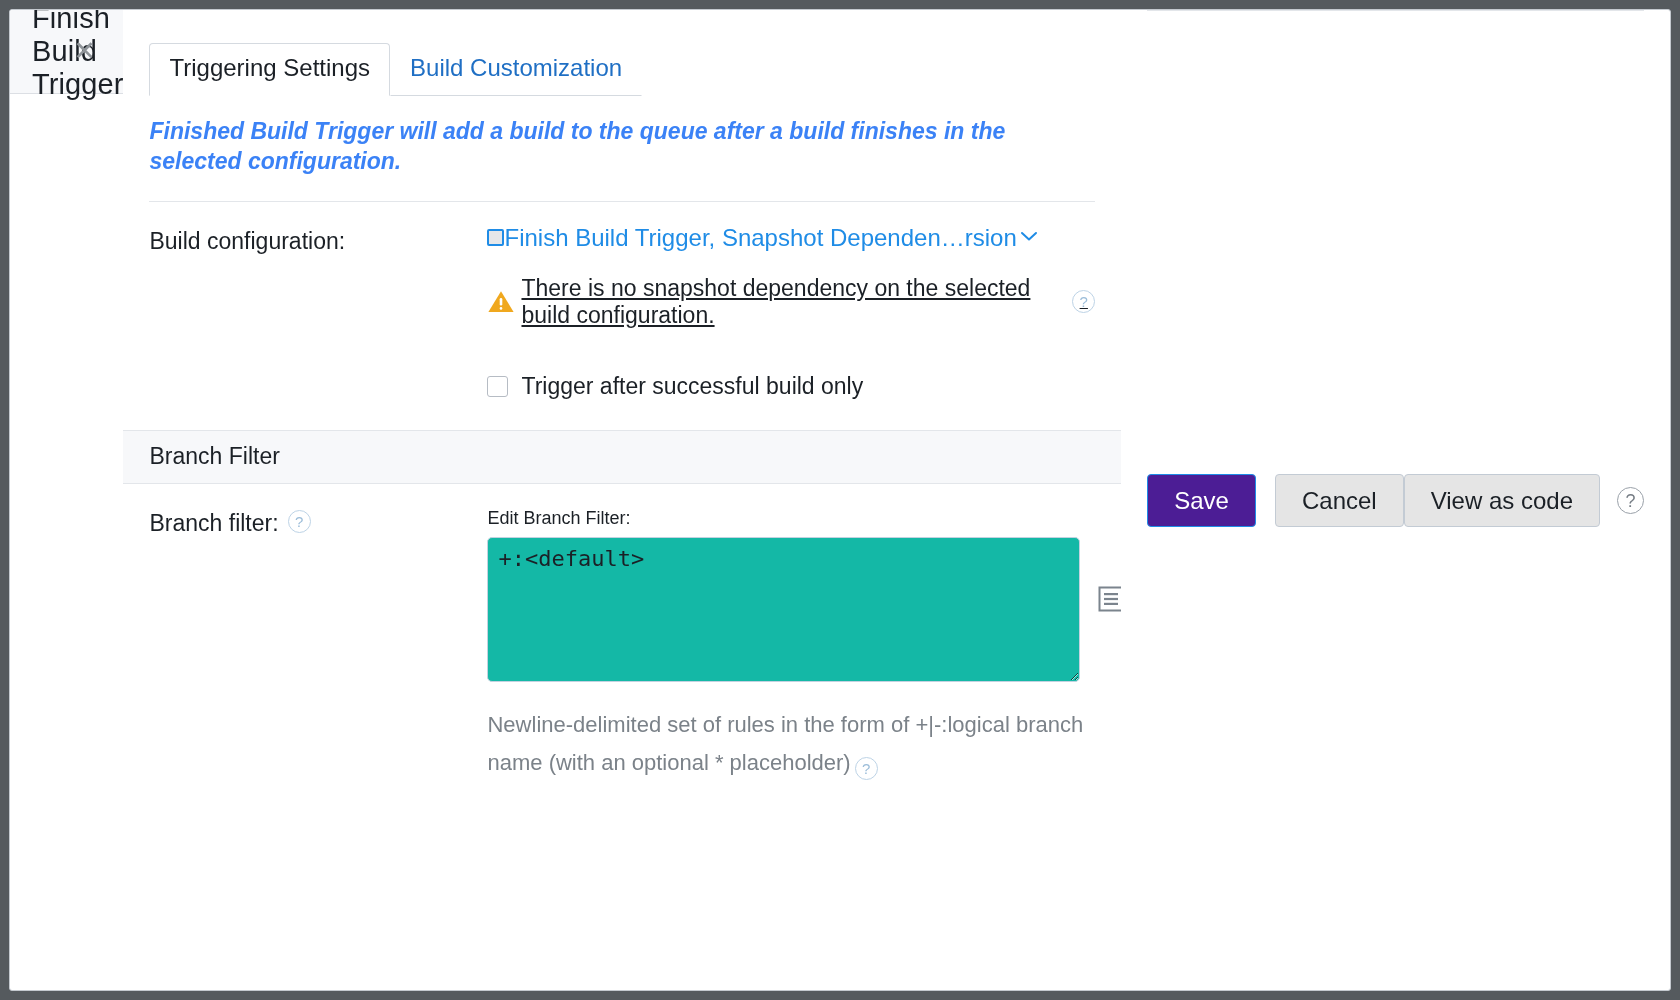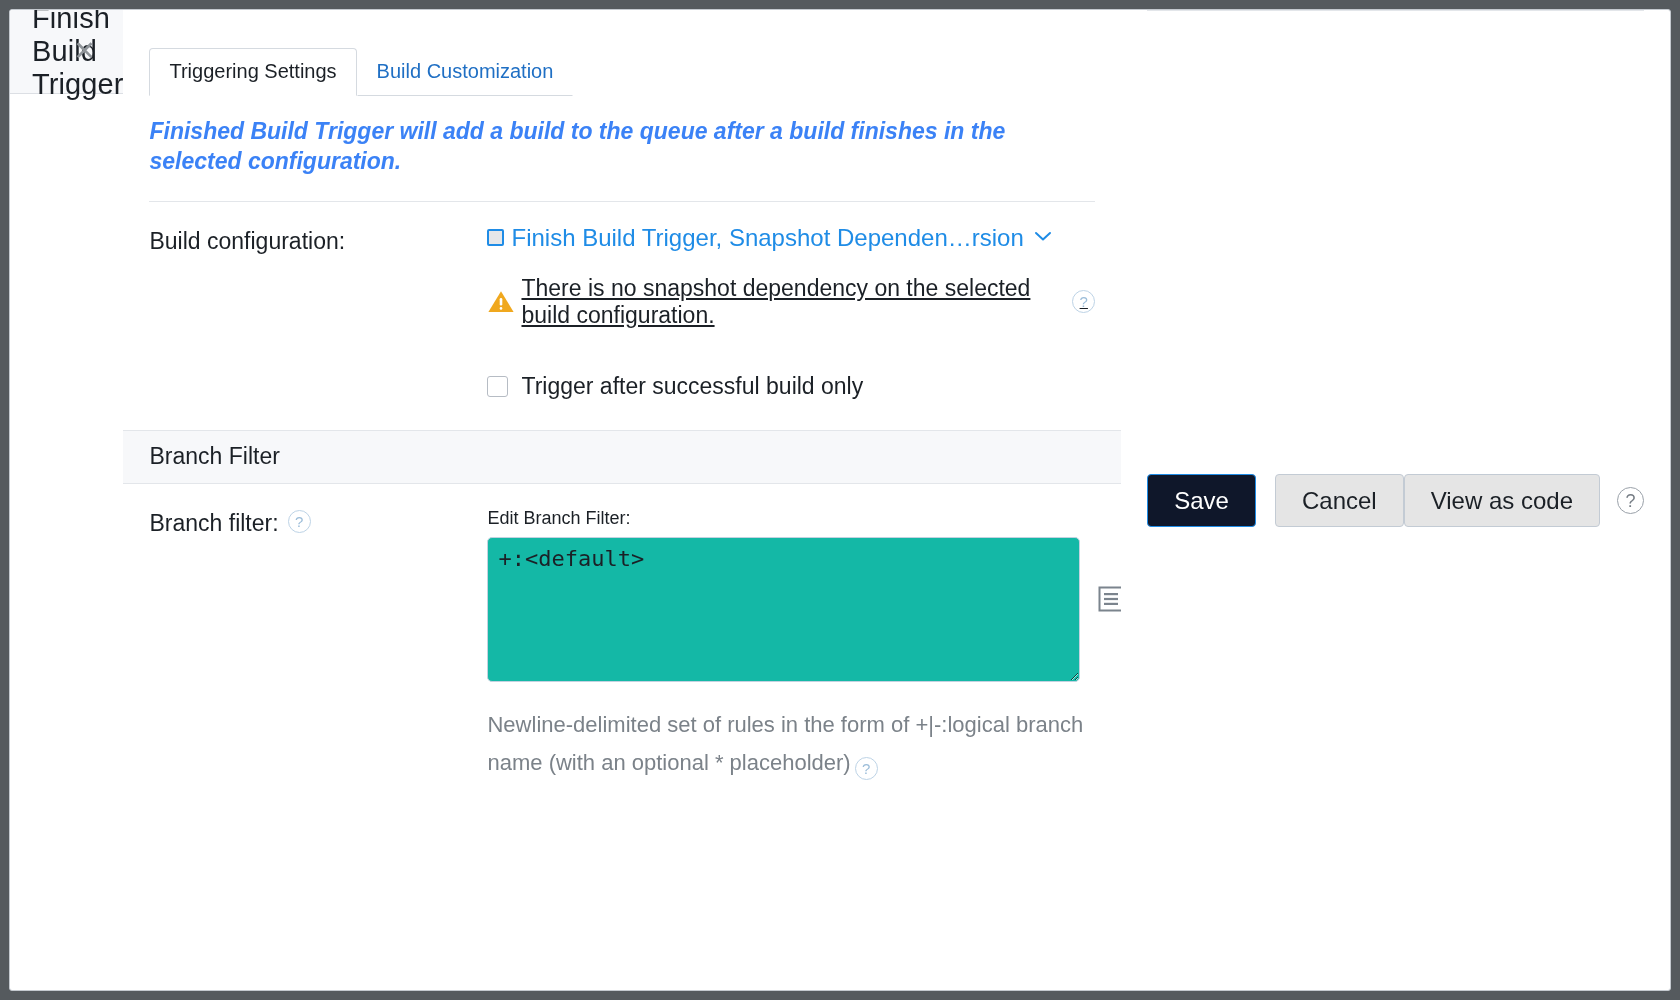--- a/index.html
+++ b/index.html
@@ -65,21 +65,21 @@
     height: 52px;
     position: relative;
   }
   .tabs::after {
     content: "";
     position: absolute;
     left: 0; right: -1636px; bottom: 0;
     height: 0;
   }
   .tab {
-    font-size: 20px;
+    font-size: 24px;
     padding: 10px 19px 12px 19px;
     cursor: pointer;
     line-height: 1.2;
     white-space: nowrap;
   }
   .tab.active {
     color: #1b2026;
     border: 1px solid #d5dae0;
     border-bottom: 1px solid #ffffff;
     border-radius: 4px 4px 0 0;
@@ -122,21 +122,20 @@
     padding-top: 2px;
     display: flex;
     align-items: flex-start;
     gap: 9px;
   }
   .row-content { flex: 1 1 auto; }
 
   .cfg-link-line {
     display: flex;
     align-items: center;
-    gap: 7px;
     line-height: 1;
   }
   .cfg-icon {
     width: 17px; height: 17px;
     border: 2px solid #1f8ce6;
     border-radius: 2px;
     background: #e6e7e9;
     display: inline-block;
     flex: 0 0 17px;
   }
@@ -274,21 +273,21 @@
     font-family: "Liberation Sans", sans-serif;
     font-size: 24px;
     border-radius: 4px;
     padding: 0 26px;
     height: 53px;
     line-height: 51px;
     cursor: pointer;
     white-space: nowrap;
   }
   .btn-primary {
-    background: #0f172a;
+    background: #4c1d95;
     color: #ffffff;
     border: 1px solid #1f8ce6;
   }
   .btn-secondary {
     background: #e5e5e5;
     color: #1b2026;
     border: 1px solid #c3cbd4;
   }
 </style>
 </head>

